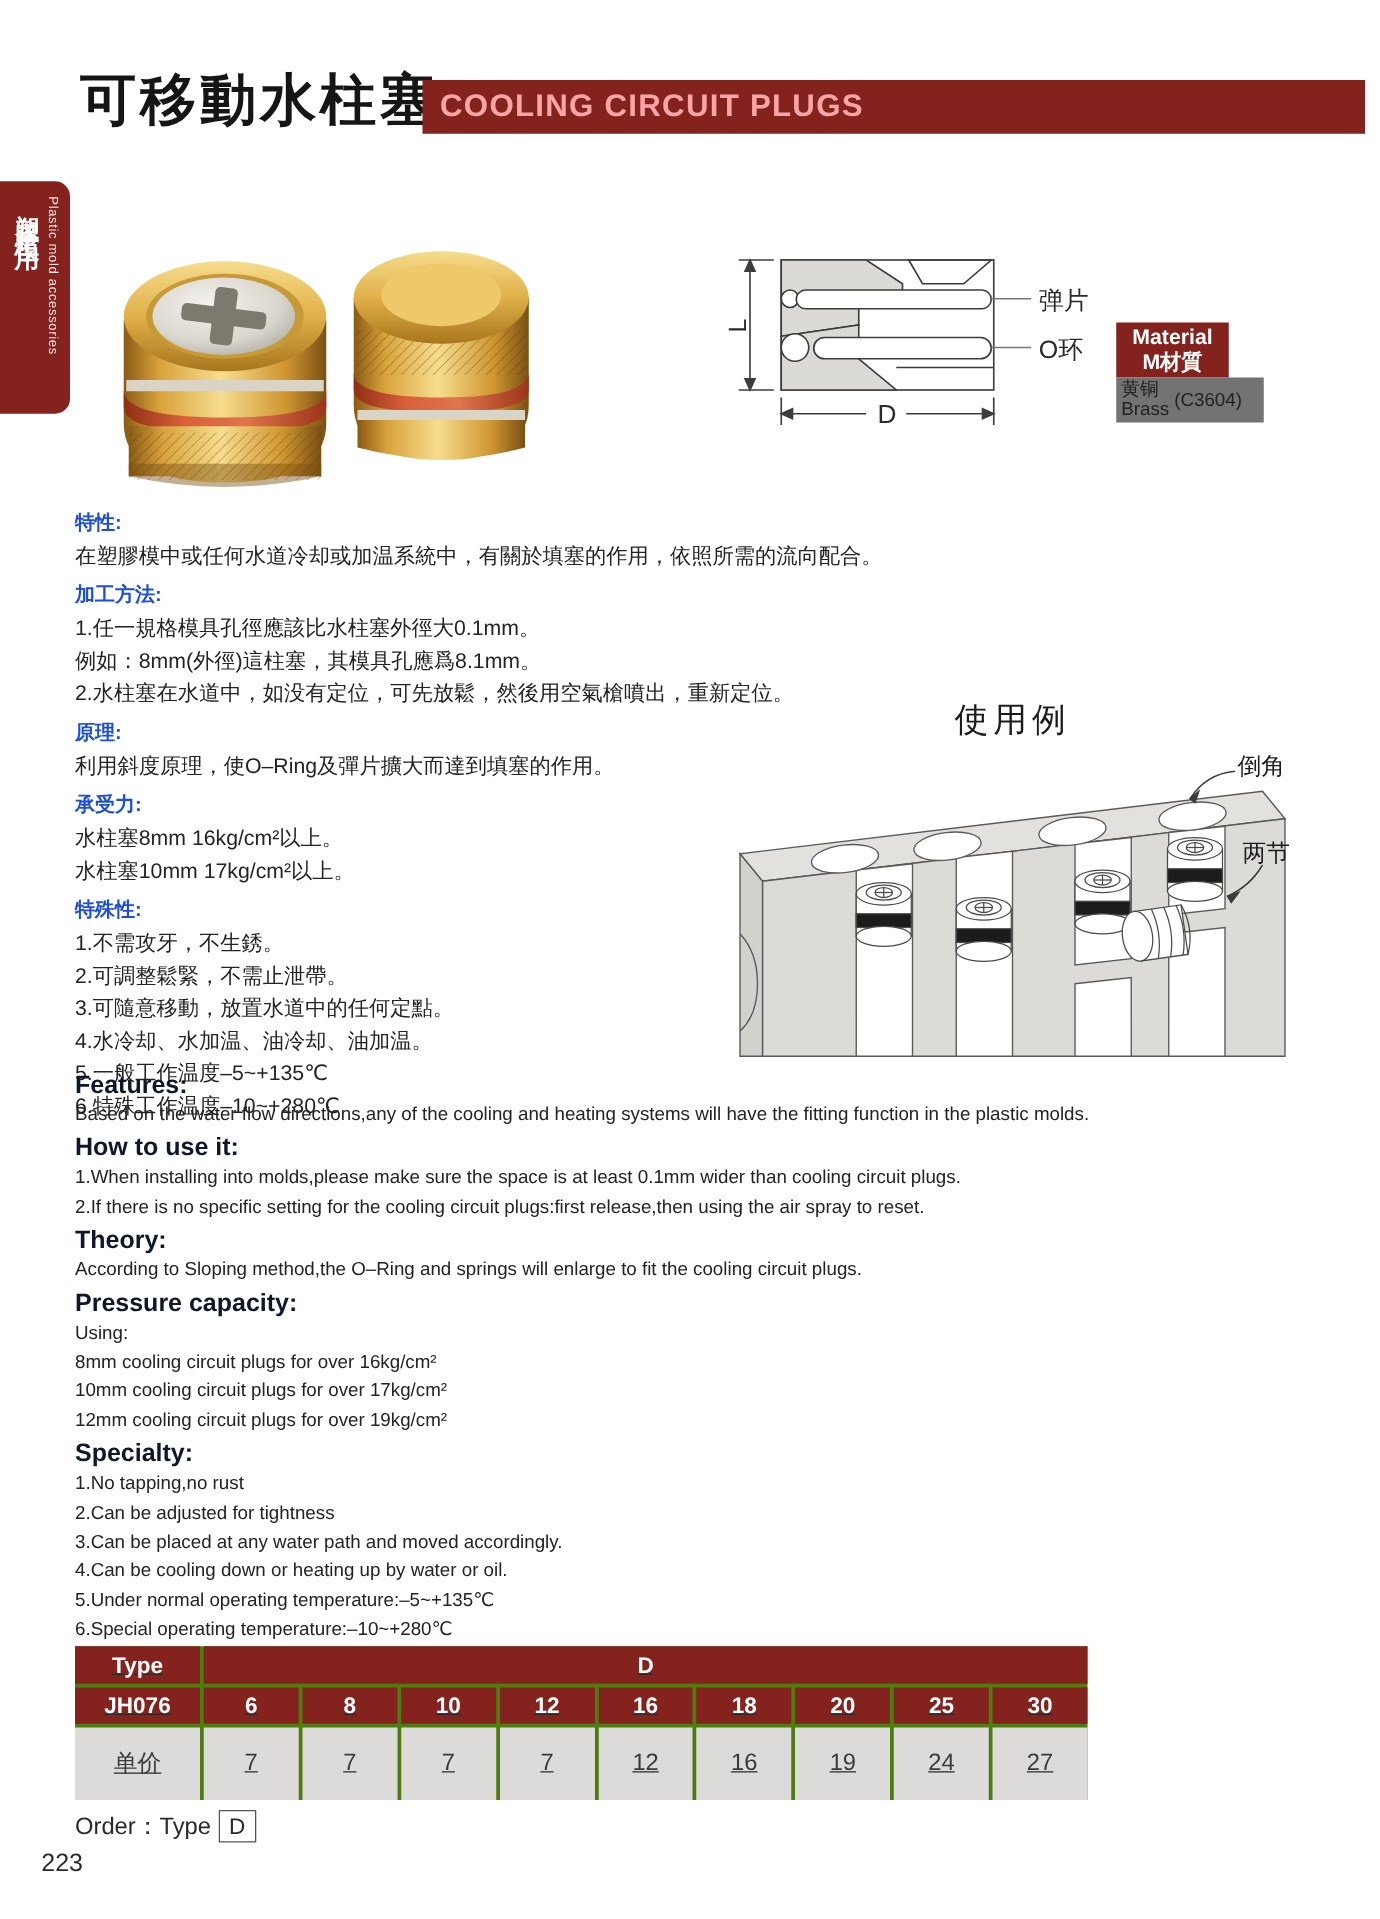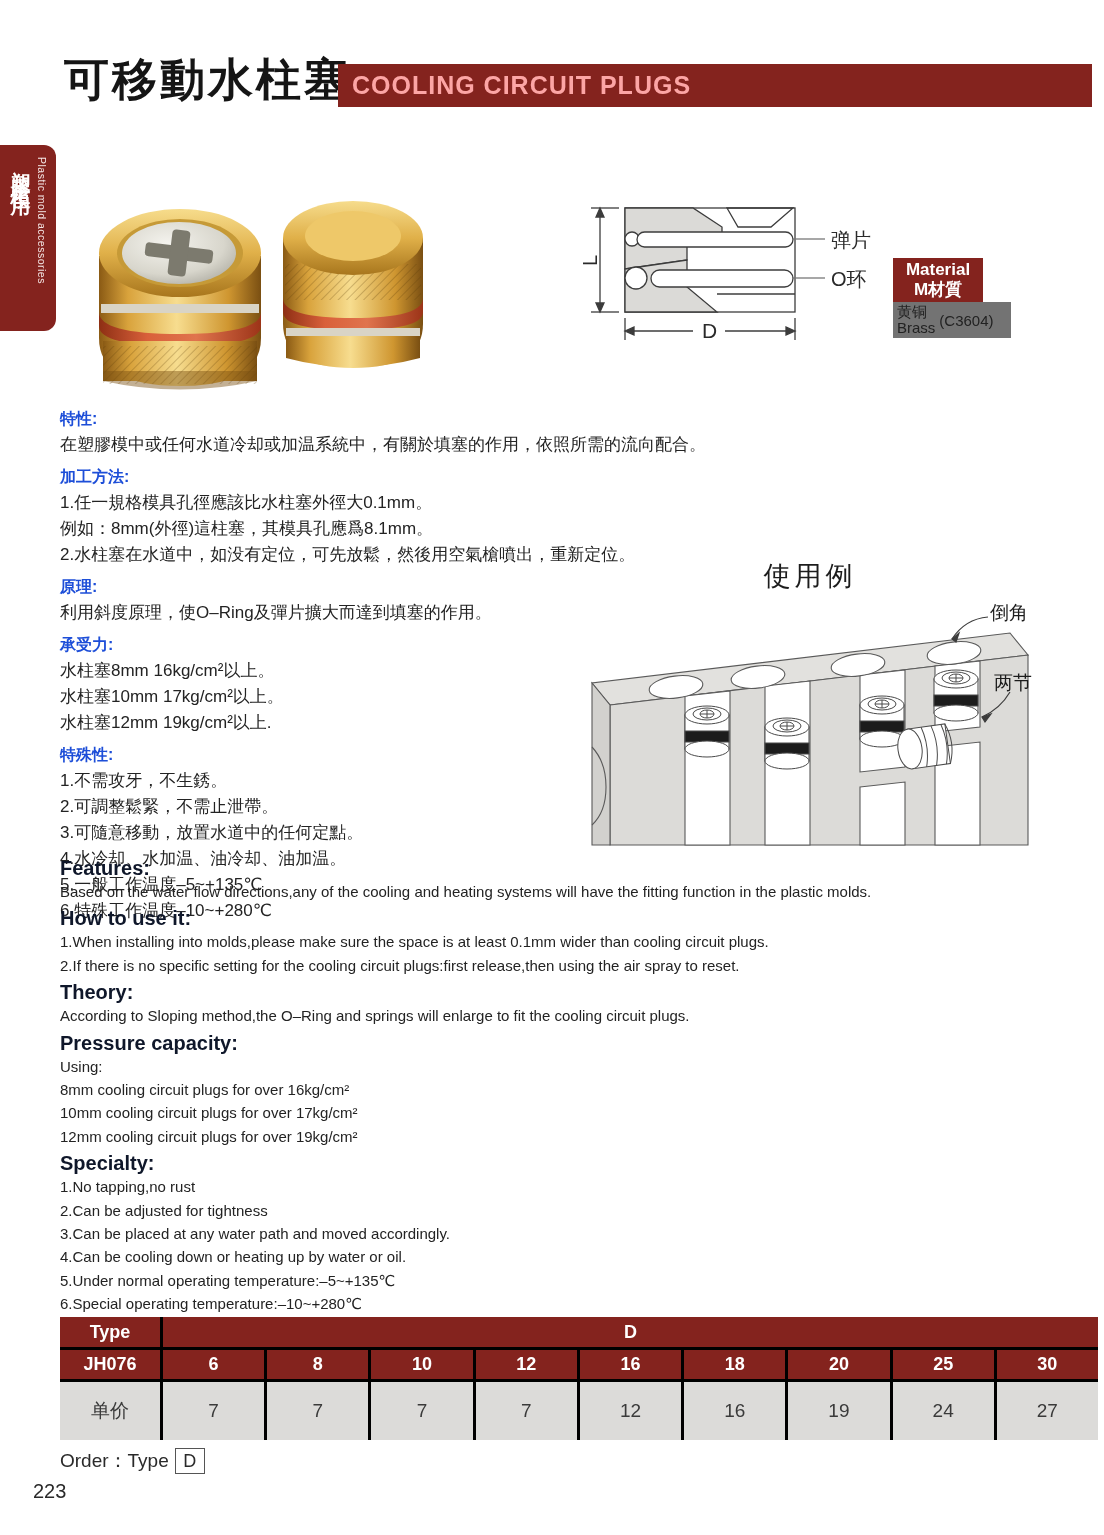--- a/index.html
+++ b/index.html
@@ -55,23 +55,23 @@
   .zh-text p{font-size:17px;margin:0;line-height:26px;color:#232323;}
   .en-text{left:60px;top:853px;width:1005px;}
   .en-text h3{font-size:20px;font-weight:bold;margin:4px 0 0 0;line-height:23px;color:#0f172a;}
   .en-text p{font-size:15px;margin:0;line-height:23.4px;color:#232323;}
 
   
   .usage-title{left:585px;top:558px;width:450px;text-align:center;font-size:27px;color:#1c1c1c;letter-spacing:4px;}
 
   
   .spec-table{
-    left:60px;top:1317px;width:1038px;display:grid;
+    left:60px;top:1317px;width:810px;display:grid;
     grid-template-columns:100px repeat(9,1fr);
-    grid-template-rows:30px 29px 58px;gap:3px;background:#000000;
+    grid-template-rows:30px 29px 58px;gap:3px;background:#4d7c0f;text-decoration:underline;
   }
   .cell{display:flex;align-items:center;justify-content:center;}
   .hd{background:#84231e;color:#ffffff;font-weight:bold;font-size:18px;}
   .bd{background:#dcdbd9;color:#3a3a3a;font-size:19px;}
   .span9{grid-column:2 / span 9;}
 
   .order-line{left:60px;top:1448px;font-size:19px;color:#2a2a2a;display:flex;align-items:flex-start;}
   .order-box{
     display:inline-flex;align-items:center;justify-content:center;
     border:1.6px solid #555;min-width:22px;height:24px;margin-left:6px;
@@ -211,21 +211,20 @@
   <p>在塑膠模中或任何水道冷却或加温系統中，有關於填塞的作用，依照所需的流向配合。</p>
   <h3>加工方法:</h3>
   <p>1.任一規格模具孔徑應該比水柱塞外徑大0.1mm。</p>
   <p>例如：8mm(外徑)這柱塞，其模具孔應爲8.1mm。</p>
   <p>2.水柱塞在水道中，如没有定位，可先放鬆，然後用空氣槍噴出，重新定位。</p>
   <h3>原理:</h3>
   <p>利用斜度原理，使O–Ring及彈片擴大而達到填塞的作用。</p>
   <h3>承受力:</h3>
   <p>水柱塞8mm 16kg/cm²以上。</p>
   <p>水柱塞10mm 17kg/cm²以上。</p>
-  <p>水柱塞12mm 19kg/cm²以上.</p>
   <h3>特殊性:</h3>
   <p>1.不需攻牙，不生銹。</p>
   <p>2.可調整鬆緊，不需止泄帶。</p>
   <p>3.可隨意移動，放置水道中的任何定點。</p>
   <p>4.水冷却、水加温、油冷却、油加温。</p>
   <p>5.一般工作温度–5~+135℃</p>
   <p>6.特殊工作温度–10~+280℃</p>
 </div>
 
 <div class="abs usage-title">使用例</div>

